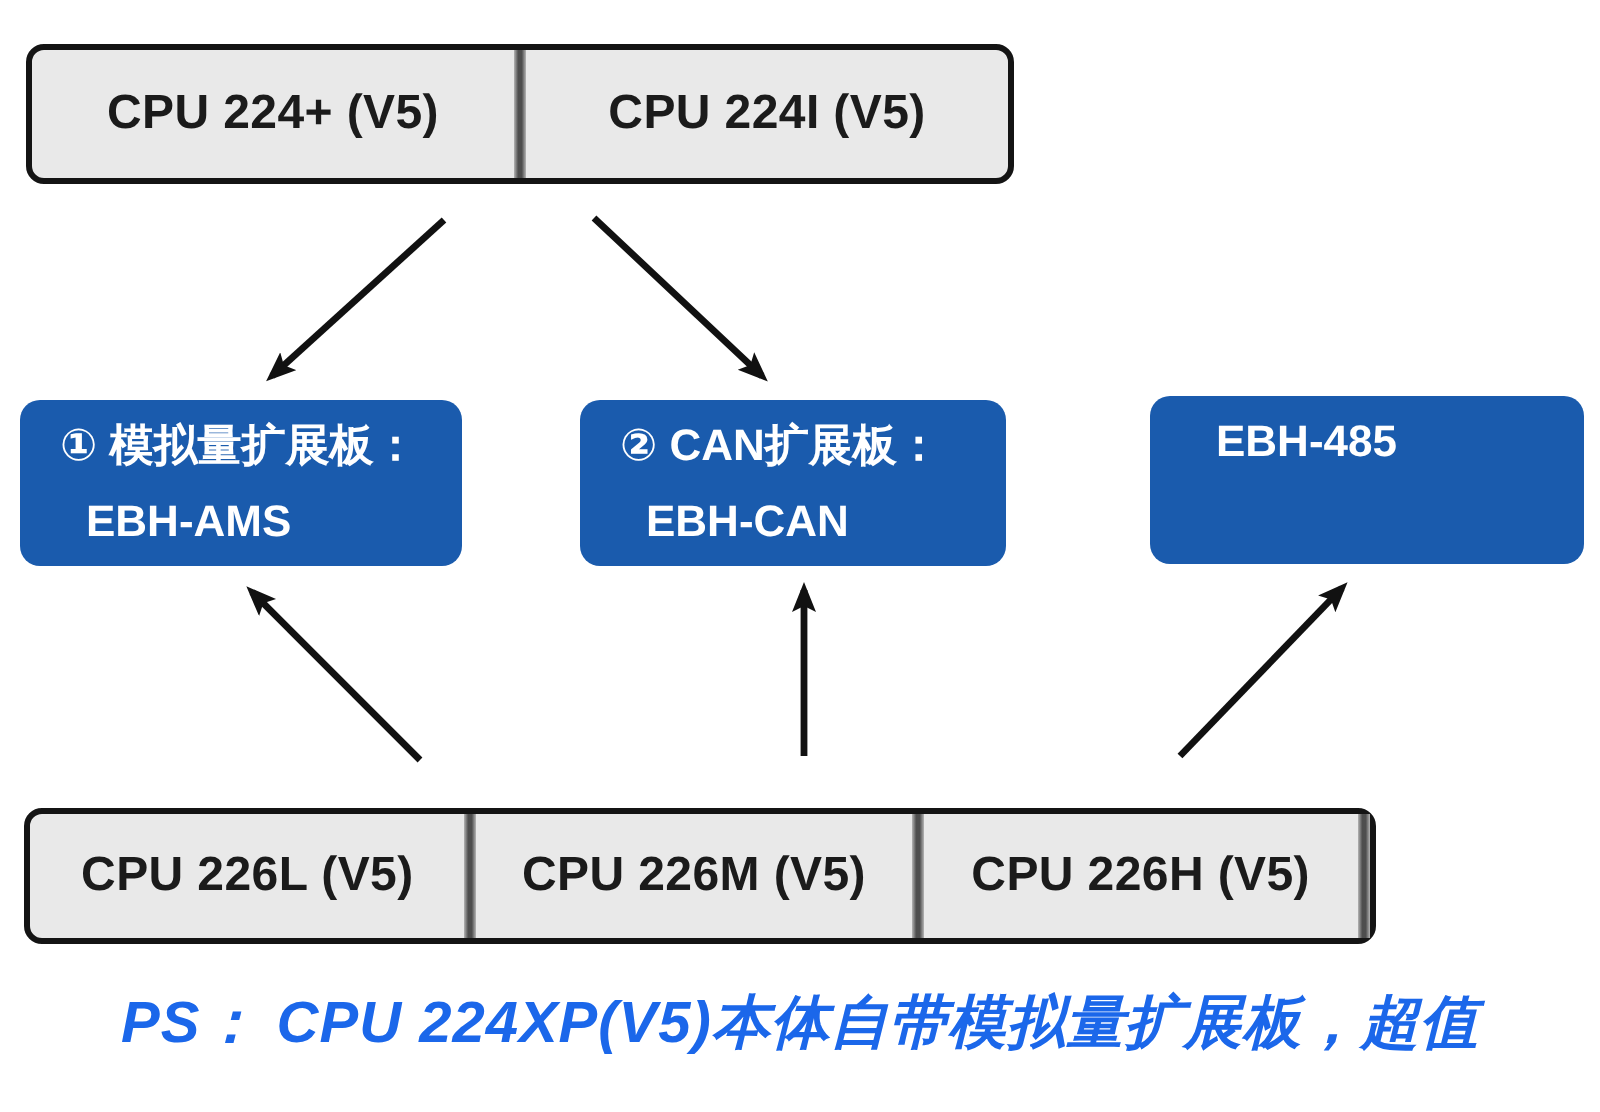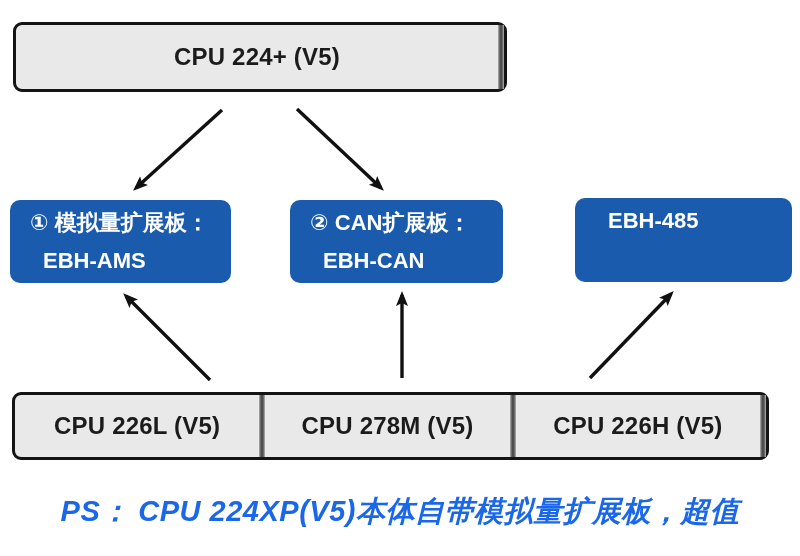--- a/index.html
+++ b/index.html
@@ -28,21 +28,21 @@
   .cpu-box .cell{
     flex:1;display:flex;align-items:center;justify-content:center;
     font-size:24px;font-weight:600;color:#1b1b1b;letter-spacing:0.2px;
     white-space:nowrap;
   }
   .vdiv{
     width:6px;align-self:stretch;
     background:linear-gradient(90deg,#b5b5b5,#4e4e4e 35%,#4e4e4e 65%,#b5b5b5);
   }
   #top-box{left:13px;top:22px;width:494px;height:70px;}
-  #bottom-box{left:12px;top:392px;width:757px;height:68px;text-align:center;}
+  #bottom-box{left:12px;top:404px;width:676px;height:68px;text-align:center;}
 
   .board{
     position:absolute;box-sizing:border-box;
     background:var(--board-blue);
     border-radius:10px;color:#ffffff;
     font-size:22px;font-weight:600;
     padding:4px 10px 0 20px;line-height:38px;
     white-space:nowrap;
   }
   .board .l2{padding-left:13px;}
@@ -72,20 +72,23 @@
     <line x1="210" y1="380" x2="126" y2="296" marker-end="url(#ah)"></line>
     <line x1="402" y1="378" x2="402" y2="295" marker-end="url(#ah)"></line>
     <line x1="590" y1="378" x2="671" y2="294" marker-end="url(#ah)"></line>
   </svg>
 
   <div class="cpu-box" id="top-box">
     <div class="cell">
       <span>CPU 224+ (V5)</span>
     </div>
     <div class="vdiv"></div>
+    <div class="cell">
+      <span>CPU 224I (V5)</span>
+    </div>
   </div>
 
   <div class="board" id="board-can">
     <div class="l1">② CAN扩展板：</div>
     <div class="l2">EBH-CAN</div>
   </div>
 
   <div class="board" id="board-ams">
     <div class="l1">① 模拟量扩展板：</div>
     <div class="l2">EBH-AMS</div>
@@ -94,21 +97,21 @@
   <div class="board" id="board-485">
     <div class="l2">EBH-485</div>
   </div>
 
   <div class="cpu-box" id="bottom-box">
     <div class="cell">
       <span>CPU 226L (V5)</span>
     </div>
     <div class="vdiv"></div>
     <div class="cell">
-      <span>CPU 278M (V5)</span>
+      <span>CPU 226M (V5)</span>
     </div>
     <div class="vdiv"></div>
     <div class="cell">
       <span>CPU 226H (V5)</span>
     </div>
     <div class="vdiv"></div>
   </div>
 
   <div class="note">PS： CPU 224XP(V5)本体自带模拟量扩展板，超值</div>
 

